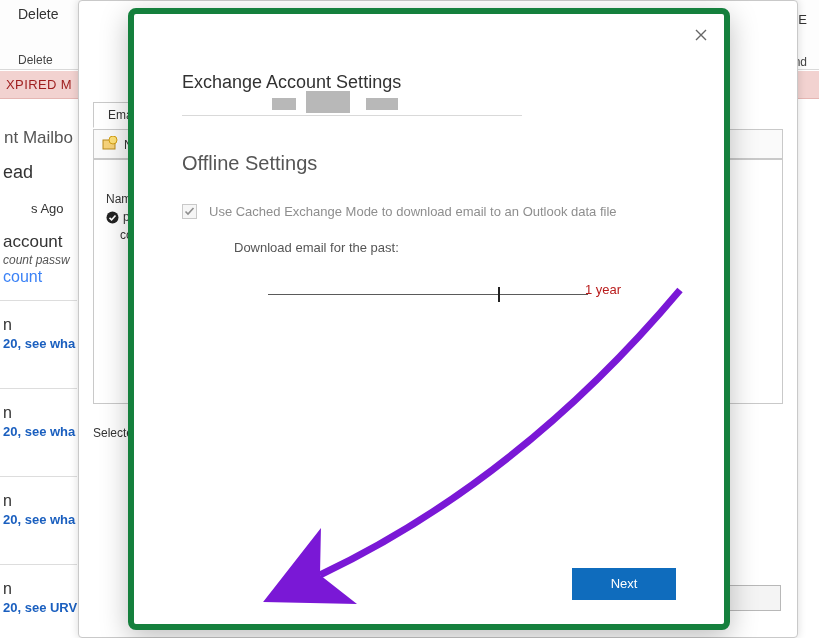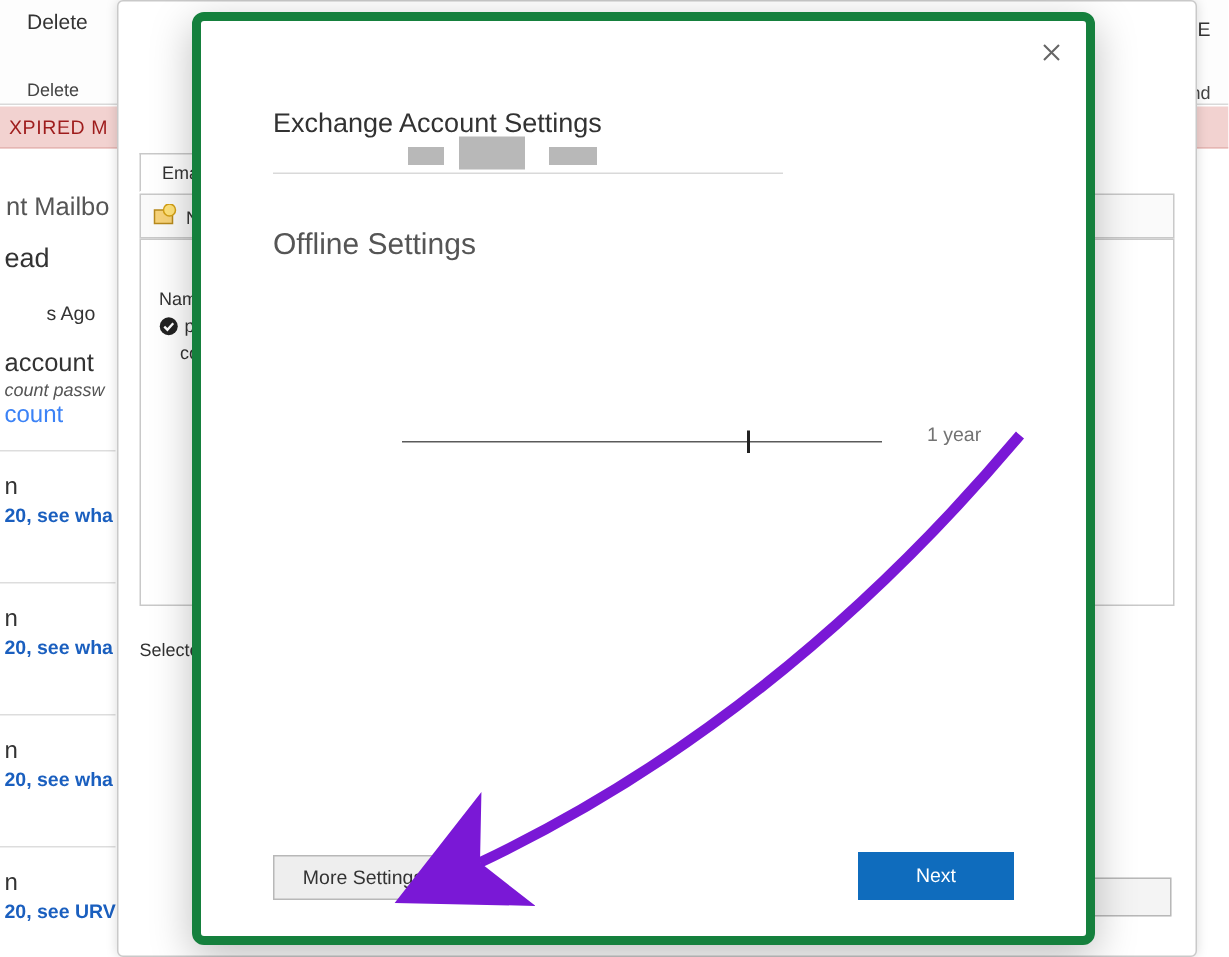--- a/index.html
+++ b/index.html
@@ -174,22 +174,22 @@
   }
   .slider-track {
     position:absolute; left:0; right:0; top:8px; height:1px;
     background:#5a5a5a;
   }
   .slider-thumb {
     position:absolute; top:1px; left:230px;
     width:2px; height:15px; background:#222;
   }
   .slider-value {
-    position:absolute; left:484px; top:268px;
-    font-size:13px; color:#737373;
+    position:absolute; left:451px; top:268px;
+    font-size:13px; color:#b91c1c;
   }
 
   .btn-more {
     position:absolute; left:48px; bottom:24px;
     width:120px; height:30px;
     border:1px solid #b8b8b8;
     background:#eeeeee;
     font-size:13px; text-align:center; line-height:28px;
     cursor:pointer;
   }
@@ -283,29 +283,37 @@
   <div class="dialog-title">Exchange Account Settings</div>
   <div class="title-rule"></div>
   <div class="title-blocks">
     <div class="blk a"></div>
       <div class="blk b"></div>
       <div class="blk c"></div>
   </div>
 
   <div class="offline-title">Offline Settings</div>
 
-
+  <div class="cache-row">
+    <span class="chk">
+      <svg width="11" height="11" viewBox="0 0 11 11">
+          <path d="M1.5 5.5 L4 8 L9.5 2" stroke="#8e8e8e" stroke-width="1.6" fill="none"></path>
+        </svg>
+    </span>
+    <span>Use Cached Exchange Mode to download email to an Outlook data file</span>
+  </div>
+
+  <div class="download-label">Download email for the past:</div>
 
   <div class="slider-wrap">
     <div class="slider-track"></div>
     <div class="slider-thumb"></div>
   </div>
   <div class="slider-value">1 year</div>
 
-  <div class="btn-more">More Settings</div>
   <div class="btn-next">Next</div>
 </div>
 
 <svg class="arrow-svg">
   <defs>
     <marker id="arrowhead" markerWidth="14" markerHeight="14" refX="3" refY="6" orient="auto">
       <path d="M0,0 L12,6 L0,12 L3,6 Z" fill="#7a18d6"></path>
     </marker>
   </defs>
   <path d="M 680 290 Q 520 480 320 575" stroke="#7a18d6" stroke-width="7" fill="none" marker-end="url(#arrowhead)"></path>

